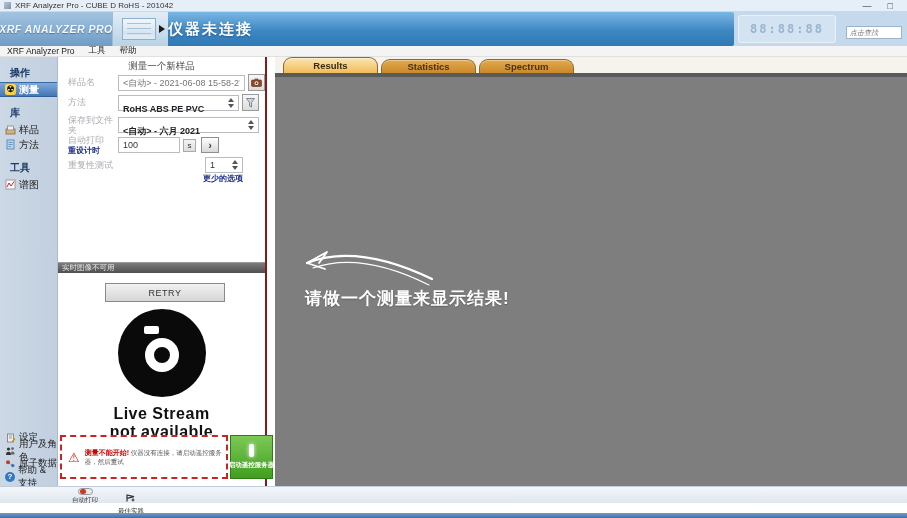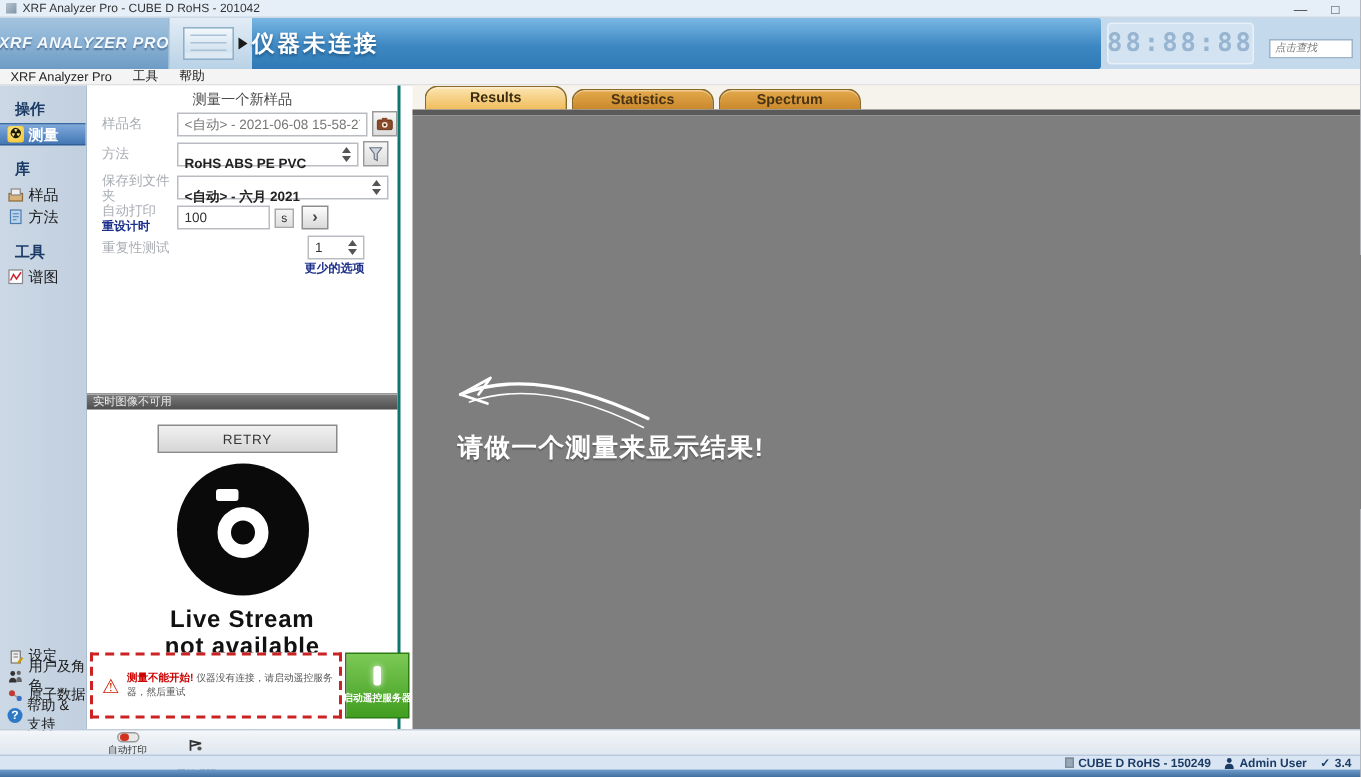--- a/index.html
+++ b/index.html
@@ -30,21 +30,21 @@
   .play-icon { position:absolute; right:3px; top:13px; width:0; height:0;
                border-left:6px solid #1a1a1a; border-top:4px solid transparent; border-bottom:4px solid transparent; }
   .banner { position:absolute; left:168px; top:0; width:566px; height:34px;
             background:linear-gradient(180deg,#79b7e4,#3d87c2 55%,#2f7ab6);
             display:flex; align-items:center; justify-content:flex-start; border-radius:0 2px 2px 0; }
   .banner span { color:#fff; font-size:15px; font-weight:bold; letter-spacing:2px;
                  text-shadow:0 1px 2px rgba(0,30,60,.4); }
   .clock { position:absolute; left:738px; top:3px; width:98px; height:28px;
            background:rgba(255,255,255,.28); border:1px solid rgba(255,255,255,.45);
            border-radius:3px; display:flex; align-items:center; justify-content:center; }
-  .clock span { font-family:"DejaVu Sans Mono", monospace; font-size:17px; font-weight:bold;
+  .clock span { font-family:"DejaVu Sans Mono", monospace; font-size:12px; font-weight:bold;
                 color:rgba(90,135,175,.5); letter-spacing:2px; }
   .search { position:absolute; left:846px; top:9px; width:56px; height:13px; }
   .search input { width:100%; height:100%; border:1px solid #9ab4cc; font-size:7px; font-style:italic;
                   color:#888; padding:0 3px; background:#ffffff; font-family:inherit; }
 
   
   .menubar { position:absolute; top:46px; left:0; right:0; height:11px; background:#f4f4f4;
              border-bottom:1px solid #e0e0e0; display:flex; align-items:center; font-size:8.5px; color:#222; }
   .menu-item { padding:0 7px; }
 
@@ -60,21 +60,21 @@
                       border-bottom:1px solid #2f5e99; color:#fff; font-weight:bold; }
   .icon10 { width:11px; height:11px; display:inline-flex; align-items:center; justify-content:center; flex:none; }
   .rad-icon { background:radial-gradient(circle at 40% 35%, #ffe990, #f2c125); border-radius:2px;
               color:#1a1a00; font-size:9px; line-height:11px; text-align:center; }
   .sidebar-bottom { position:absolute; left:0; bottom:3px; width:58px; }
   .sidebar-bottom .side-item { font-size:9.5px; height:13px; }
   .help-icon { background:#2e79c6; border-radius:50%; color:#fff; font-size:8px; font-weight:bold; width:10px; height:10px; }
 
   
   .form-panel { position:absolute; left:58px; top:0; width:209px; height:429px; background:#fff;
-                border-right:2px solid #0f766e; }
+                border-right:2px solid #7f1d1d; }
   .form-title { text-align:center; font-size:9.5px; color:#4a4a4a; margin-top:3px; }
   .frow { position:absolute; left:10px; width:191px; display:flex; align-items:center; }
   .flabel { width:50px; font-size:9px; color:#a9adb3; flex:none; line-height:1.15; }
   .link { color:#1c2f8a; font-weight:bold; font-size:8px; }
   .input, .selectbox { border:1px solid #b9bdc2; height:16px; background:#fff; font-size:9px;
                        display:flex; align-items:center; padding:0 4px; color:#333; }
   input.input { font-family:inherit; }
   .selectbox .sel-text { font-size:9px; color:#222; font-weight:bold; white-space:nowrap; overflow:hidden;margin-top:12px; }
   .spin { display:flex; flex-direction:column; justify-content:center; gap:2px; margin-left:auto; padding-left:4px; }
   .tri-up { width:0; height:0; border-left:3px solid transparent; border-right:3px solid transparent; border-bottom:4px solid #555; }
@@ -384,32 +384,15 @@
       <span>
         <svg width="10" height="8" viewBox="0 0 10 8">
             <path d="M1 7.5 V1 L8 2.6 L1 4.4" fill="none" stroke="#333" stroke-width="1.2"></path>
             <circle cx="7" cy="6" r="1.4" fill="#555"></circle>
           </svg>
       </span>
       <span class="lbl">最佳实践</span>
     </div>
   </div>
 
-  <div class="statusbar">
-    <span class="sb-item">
-      <span class="device-glyph"></span>
-      <span>CUBE D RoHS - 150249</span>
-    </span>
-    <span class="sb-item">
-      <svg width="7" height="8" viewBox="0 0 7 8">
-          <circle cx="3.5" cy="2" r="1.6" fill="#1c3c66"></circle>
-          <path d="M0.5 7.6 Q0.5 4.2 3.5 4.2 Q6.5 4.2 6.5 7.6 Z" fill="#1c3c66"></path>
-        </svg>
-      <span>Admin User</span>
-    </span>
-    <span class="sb-item">
-      <span>✓</span>
-      <span>3.4</span>
-    </span>
-  </div>
 
   <div class="bottomstrip"></div>
 </div>
 
 </body></html>

